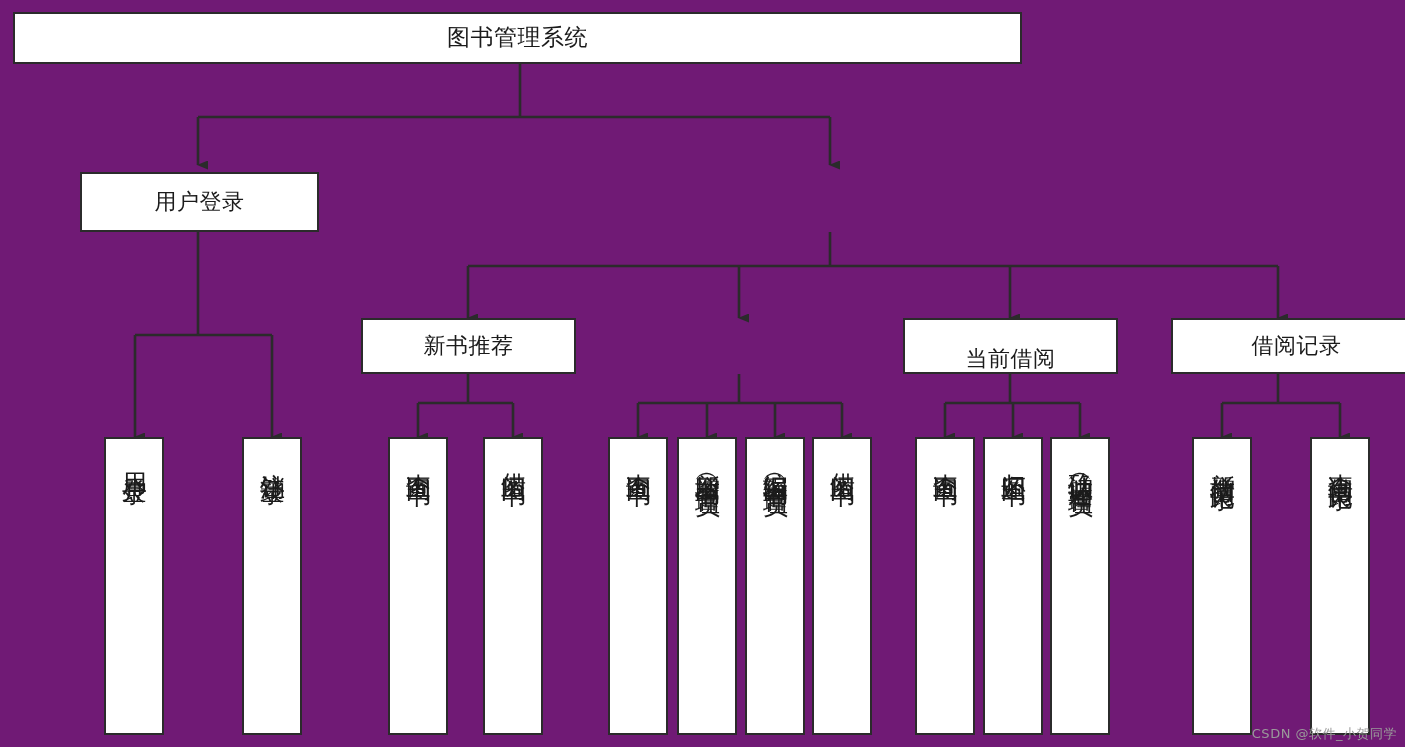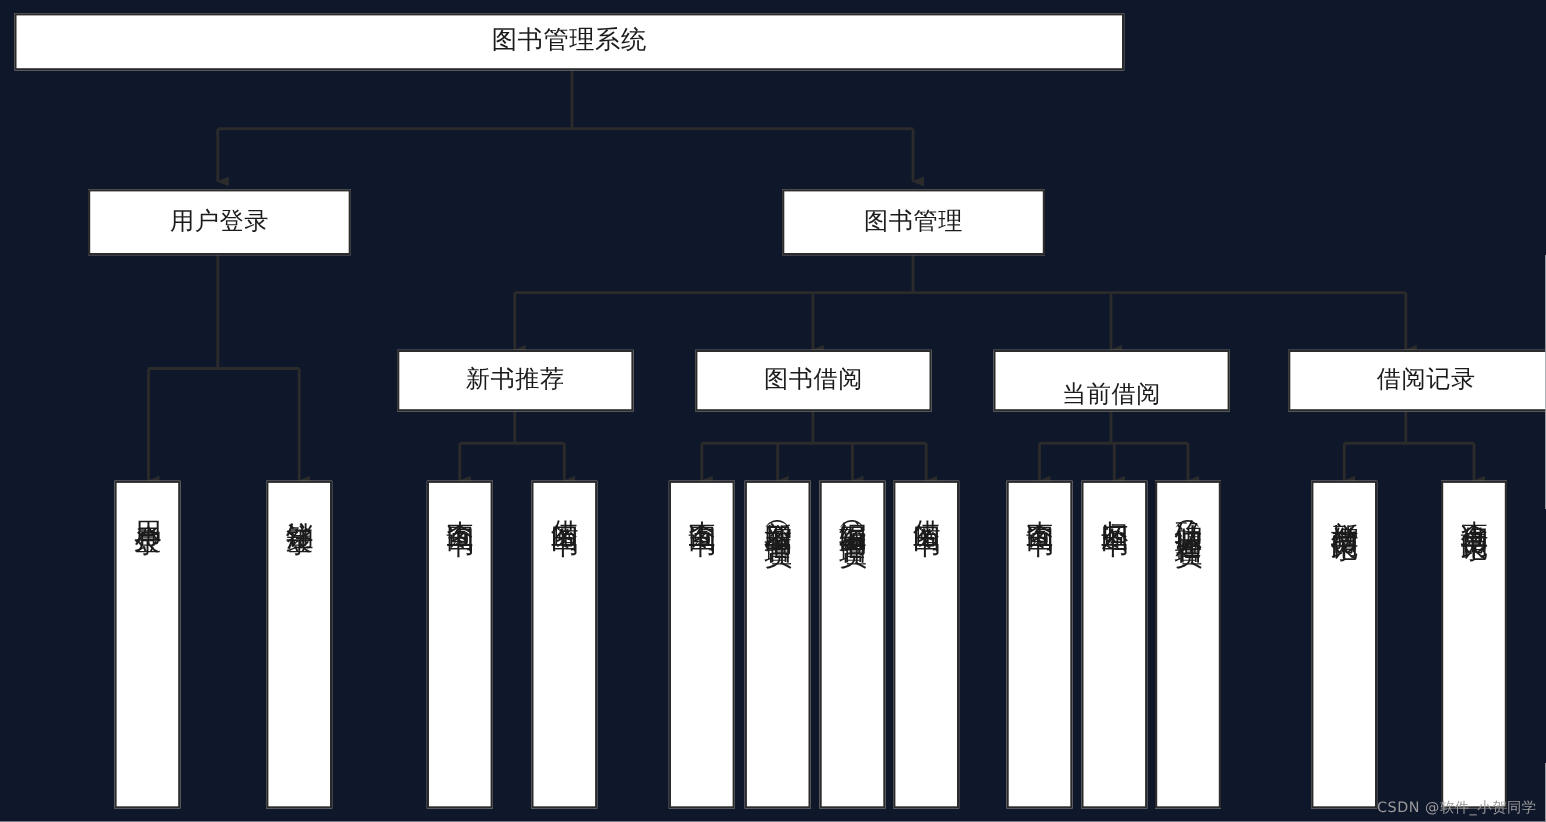--- a/index.html
+++ b/index.html
@@ -8,21 +8,21 @@
     padding: 0;
     background: #ffffff;
   }
   body {
     font-family: "DejaVu Sans", "Liberation Sans", sans-serif;
   }
   #diagram {
     position: relative;
     width: 1405px;
     height: 747px;
-    background: #0f172a;
+    background: #701a75;
     overflow: hidden;
   }
   #edges {
     position: absolute;
     left: 0;
     top: 0;
     width: 1405px;
     height: 747px;
     pointer-events: none;
   }
@@ -127,31 +127,25 @@
   </svg>
 
   <div class="node horizontal root" style="left:13px; top:12px; width:1009px; height:52px;">
     <span class="node-label">图书管理系统</span>
   </div>
 
   <div class="node horizontal" style="left:80px; top:172px; width:239px; height:60px;">
     <span class="node-label">用户登录</span>
   </div>
 
-  <div class="node horizontal" style="left:711px; top:172px; width:239px; height:60px;">
-    <span class="node-label">图书管理</span>
-  </div>
 
   <div class="node horizontal" style="left:361px; top:318px; width:215px; height:56px;">
     <span class="node-label">新书推荐</span>
   </div>
 
-  <div class="node horizontal" style="left:632px; top:318px; width:215px; height:56px;">
-    <span class="node-label">图书借阅</span>
-  </div>
 
   <div class="node horizontal" style="left:903px; top:318px; width:215px; height:56px;align-items:flex-end;">
     <span class="node-label">当前借阅</span>
   </div>
 
   <div class="node horizontal" style="left:1171px; top:318px; width:251px; height:56px;">
     <span class="node-label">借阅记录</span>
   </div>
 
   <div class="node vertical" style="left:104px; top:437px; width:60px; height:298px;">

